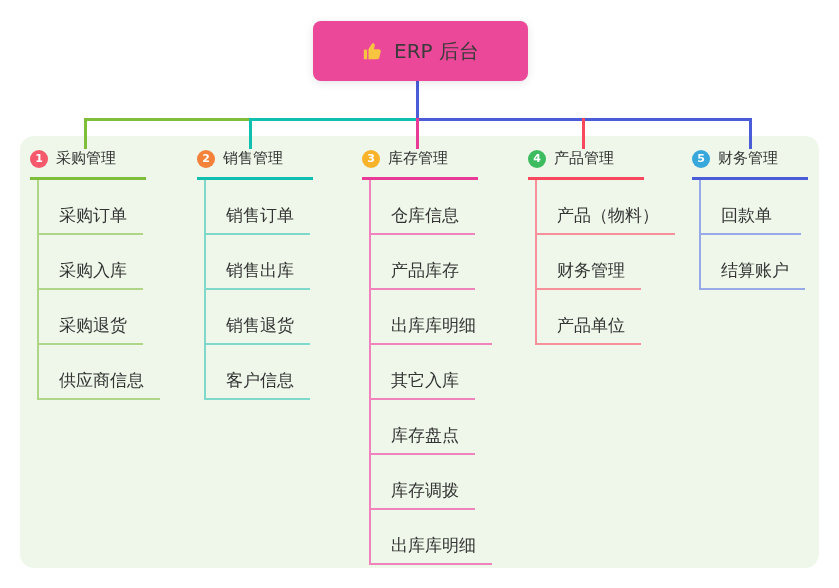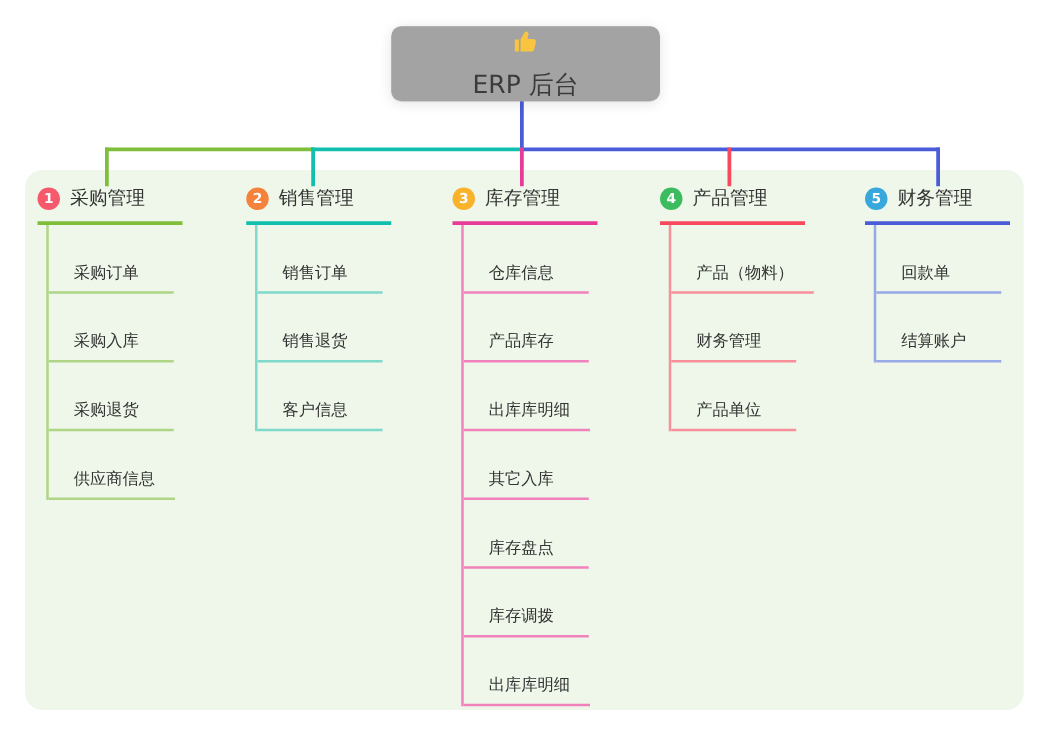--- a/index.html
+++ b/index.html
@@ -6,44 +6,44 @@
   .mindmap{
     position:relative;width:839px;height:588px;background:#ffffff;overflow:hidden;
     font-family:"DejaVu Sans","Liberation Sans",sans-serif;color:#333;
   }
   .panel{
     position:absolute;left:20px;top:136px;width:799px;height:432px;
     background:#EEF7E9;border-radius:14px;
   }
   .root-card{
     position:absolute;left:313px;top:21px;width:215px;height:60px;z-index:3;
-    background:#a3a3a3;border-radius:8px;
+    background:#ec4899;border-radius:8px;
     box-shadow:0 2px 10px rgba(0,0,0,.10),0 0 1px rgba(0,0,0,.08);
     display:flex;align-items:center;justify-content:center;gap:10px;
-    font-size:20px;color:#3b3b3b;cursor:default;flex-direction:column;
+    font-size:20px;color:#3b3b3b;cursor:default;
   }
   .root-card .icon{display:flex;align-items:center;}
   .line{position:absolute;z-index:2;}
   .branch{position:absolute;top:146px;z-index:2;}
   .branch-header{
     display:flex;align-items:center;gap:8px;width:116px;height:25px;
     padding-bottom:6px;border-bottom:3px solid var(--c);
     font-size:15px;white-space:nowrap;
   }
   .badge{
     width:18px;height:18px;border-radius:50%;flex:0 0 18px;
     background:var(--bc);color:#fff;font-size:11px;font-weight:bold;
     display:flex;align-items:center;justify-content:center;line-height:1;
   }
   .children{margin-left:7px;border-left:2px solid var(--lc);}
   .child-row{height:55px;display:flex;align-items:flex-end;}
   .child-node{
     width:max-content;min-width:100px;box-sizing:border-box;
     padding:0 16px 6px 20px;border-bottom:2px solid var(--lc);
-    font-size:13px;white-space:nowrap;
+    font-size:17px;white-space:nowrap;
   }
 </style>
 </head>
 <body>
 
 <div class="mindmap" id="mindmap">
 
   <div class="panel"></div>
 
   <div class="root-card">
@@ -86,20 +86,23 @@
       </div>
   </div>
     <div class="branch" style="left: 197px; --c: #10BFAD; --lc: #7ED9CB; --bc: #F5823B;">
     <div class="branch-header">
       <span class="badge">2</span>
       <span>销售管理</span>
     </div>
     <div class="children">
         <div class="child-row">
           <div class="child-node">销售订单</div>
+        </div>
+        <div class="child-row">
+          <div class="child-node">销售出库</div>
         </div>
         <div class="child-row">
           <div class="child-node">销售退货</div>
         </div>
         <div class="child-row">
           <div class="child-node">客户信息</div>
         </div>
       </div>
   </div>
     <div class="branch" style="left: 362px; --c: #E83A97; --lc: #F183BC; --bc: #F9B32B;">

